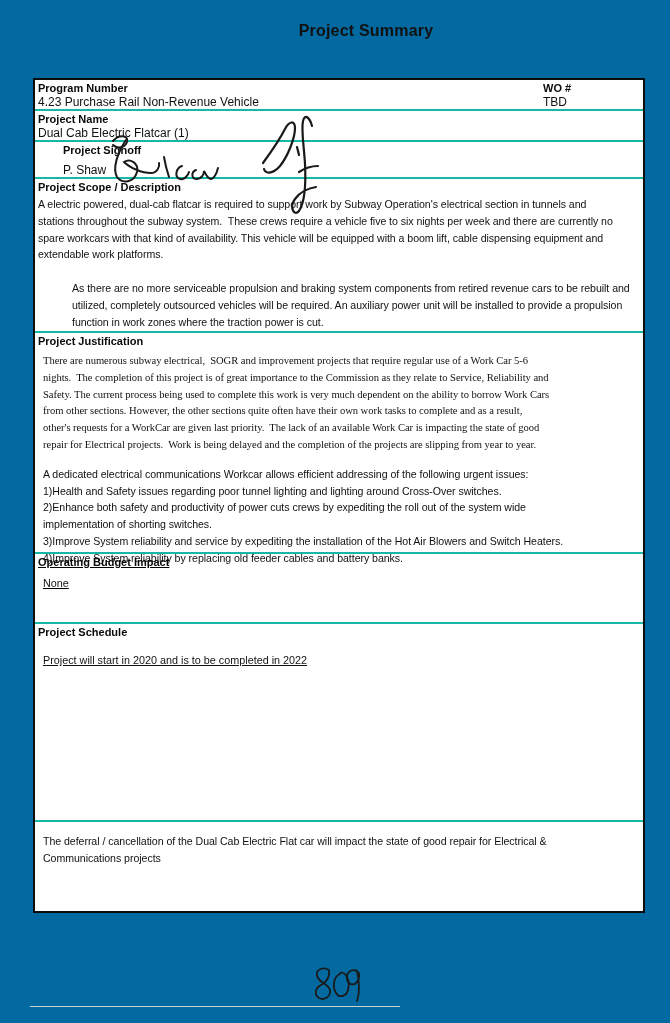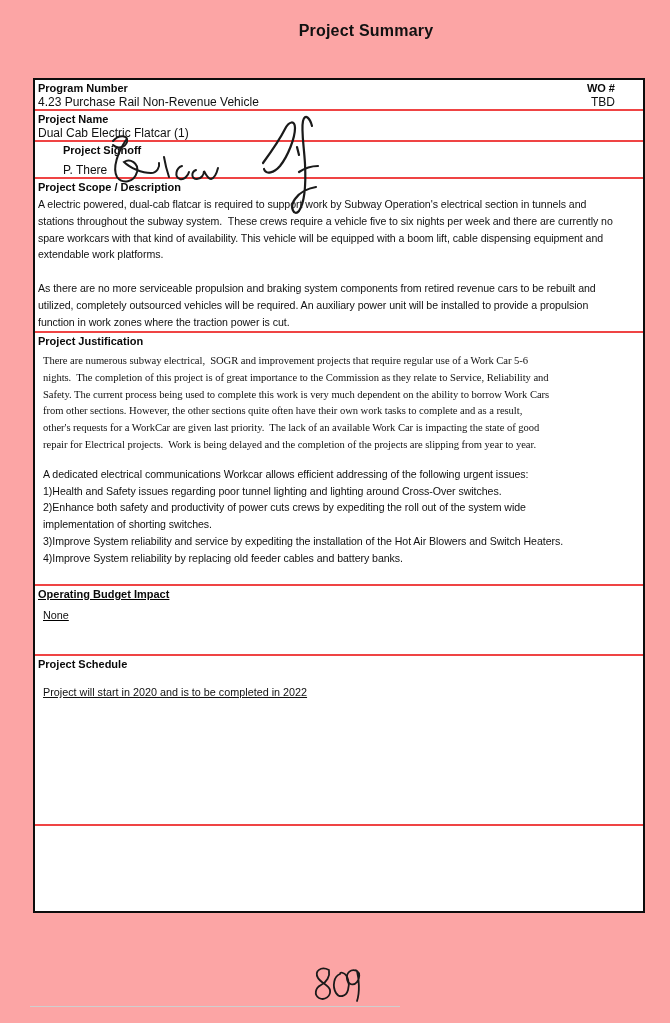--- a/index.html
+++ b/index.html
@@ -1,54 +1,54 @@
 <!DOCTYPE html>
 <html><head>
 <meta charset="utf-8">
 <style>
   * { margin:0; padding:0; box-sizing:border-box; }
   html,body { background:#e8e8e8; }
   body { width:670px; height:1023px; position:relative; font-family:"Liberation Sans", sans-serif; }
   .page {
     position:absolute; left:0; top:0; width:670px; height:1023px;
-    background:#fca5a5; overflow:hidden;
+    background:#0369a1; overflow:hidden;
   }
   .doc-title {
     position:absolute; top:22px; left:366px; transform:translateX(-50%);
     font-size:16px; font-weight:bold; color:#111; letter-spacing:0.2px;
     white-space:nowrap;
   }
   .form-table {
     position:absolute; left:33px; top:78px; width:612px; height:835px;
     border:2px solid #0d0d0d; background:#fff;
   }
-  .row { position:relative; width:100%; border-top:2px solid #ef4444; padding:2px 6px 0 3px; }
+  .row { position:relative; width:100%; border-top:2px solid #14b8a6; padding:2px 6px 0 3px; }
   .row.first { border-top:none; }
   .r1 { height:29px;border-radius:8px; }
   .r2 { height:31px; }
   .r3 { height:37px;padding-left:28px; }
   .r4 { height:154px; }
-  .r5 { height:253px; }
+  .r5 { height:221px; }
   .r6 { height:70px;text-decoration:underline; }
-  .r7 { height:170px; }
+  .r7 { height:198px; }
   .r8 { height:100px; }
   .hdr { font-size:11px; font-weight:bold; line-height:13px; color:#0a0a0a; }
   .val { font-size:12px; line-height:14px; color:#111; }
   .para { font-size:10.6px; line-height:16.8px; color:#111; white-space:pre-wrap; letter-spacing:-0.05px; }
   .r4 .para { margin-top:2px; }
-  .r4 .para + .para { margin-top:0; }
+  .r4 .para + .para { margin-top:0;margin-left:34px; }
   .para.gap { margin-bottom:17px; }
   .r5 .content { padding-left:5px; margin-top:5px; }
   .r5 .para.gap { margin-bottom:12px;font-family:Liberation Serif, serif; }
   .indent { padding-left:5px; }
   .r6 .val { margin-top:7px; font-size:10.8px; }
   .r7 .val { margin-top:14px; font-size:10.8px;text-decoration:underline; }
   .r8 .para { margin-top:9px; padding-left:5px; }
   .wo-block {
-    position:absolute; top:2px; right:28px; width:72px; text-align:right;
+    position:absolute; top:2px; right:28px; width:72px; text-align:left;
   }
   .ink { position:absolute; left:0; top:0; width:670px; height:1023px; pointer-events:none; }
   .faint-line { position:absolute; left:30px; top:1006px; width:370px; height:1px; background:#cfcfcf; }
 </style>
 </head>
 <body>
 
 <div class="page">
 
   <div class="doc-title">Project Summary</div>
@@ -64,21 +64,21 @@
       </div>
     </div>
 
     <div class="row r2">
       <div class="hdr">Project Name</div>
       <div class="val">Dual Cab Electric Flatcar (1)</div>
     </div>
 
     <div class="row r3">
       <div class="hdr">Project Signoff</div>
-      <div class="val" style="margin-top:6px">P. There</div>
+      <div class="val" style="margin-top:6px">P. Shaw</div>
     </div>
 
     <div class="row r4">
       <div class="hdr">Project Scope / Description</div>
       <div class="para gap">A electric powered, dual-cab flatcar is required to support work by Subway Operation's electrical section in tunnels and
 stations throughout the subway system.  These crews require a vehicle five to six nights per week and there are currently no
 spare workcars with that kind of availability. This vehicle will be equipped with a boom lift, cable dispensing equipment and
 extendable work platforms.</div>
       <div class="para">As there are no more serviceable propulsion and braking system components from retired revenue cars to be rebuilt and
 utilized, completely outsourced vehicles will be required. An auxiliary power unit will be installed to provide a propulsion
@@ -107,20 +107,22 @@
       <div class="hdr">Operating Budget Impact</div>
       <div class="val indent">None</div>
     </div>
 
     <div class="row r7">
       <div class="hdr">Project Schedule</div>
       <div class="val indent">Project will start in 2020 and is to be completed in 2022</div>
     </div>
 
     <div class="row r8">
+      <div class="para">The deferral / cancellation of the Dual Cab Electric Flat car will impact the state of good repair for Electrical &amp;
+Communications projects</div>
     </div>
 
   </div>
 
   <svg class="ink" viewBox="0 0 670 1023" xmlns="http://www.w3.org/2000/svg">
 
     <g fill="none" stroke="#1a1a1a" stroke-width="2" stroke-linecap="round">
       <path d="M 113 141 C 119 134, 129 135, 127 142 C 125 148, 117 149, 113 145"></path>
       <path d="M 126 140 C 118 152, 112 168, 117 177 C 122 184, 134 183, 137 172 C 139 163, 130 158, 124 162 C 130 168, 142 173, 151 173 C 157 173, 160 167, 159 163"></path>
       <path d="M 164 157 C 165 163, 167 171, 169 177"></path>

